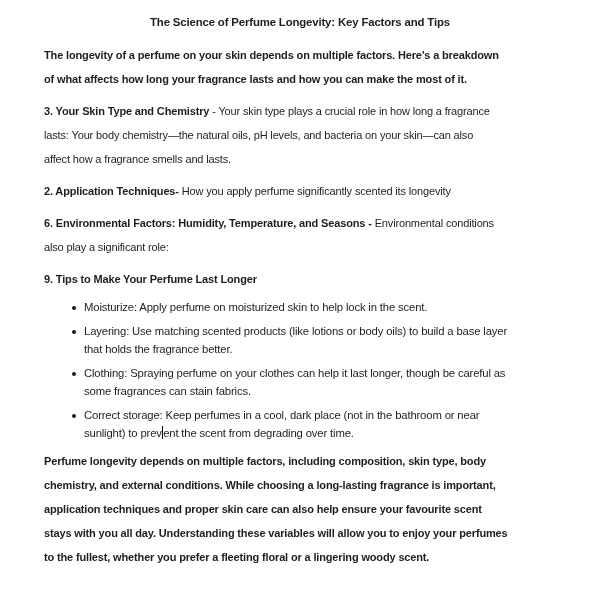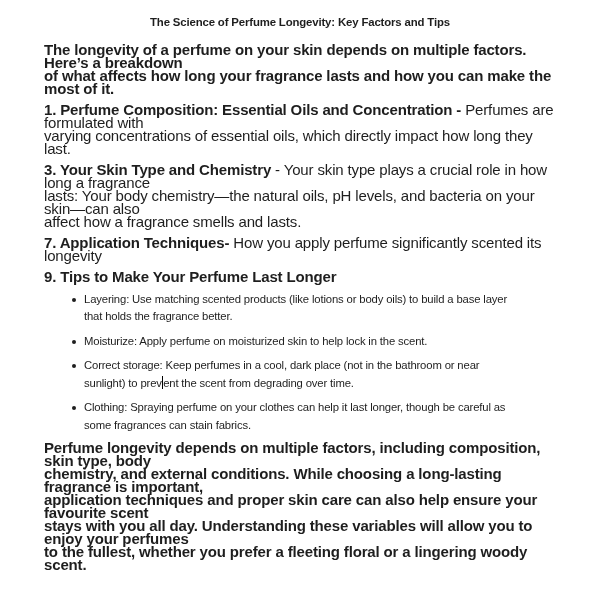--- a/index.html
+++ b/index.html
@@ -23,22 +23,22 @@
     margin: 0 0 11px 0;
     font-size: 11.4px;
     line-height: 17.5px;
     letter-spacing: -0.15px;
     font-weight: 700;
     text-align: center;
     white-space: pre-line;
   }
   .para {
     margin: 0 0 8px 0;
-    font-size: 15px;
-    line-height: 13px;
+    font-size: 11px;
+    line-height: 24px;
     letter-spacing: -0.15px;
     white-space: pre-line;
   }
   .para strong { font-weight: 700; }
   .bold { font-weight: 700; }
   .tips {
     list-style: none;
     margin: 0 0 1px 0;
     padding: 0;
   }
@@ -71,42 +71,42 @@
 </style>
 </head>
 <body>
 
 <div class="page">
   <h1 class="title">The Science of Perfume Longevity: Key Factors and Tips</h1>
 
   <p class="para bold">The longevity of a perfume on your skin depends on multiple factors. Here’s a breakdown
 of what affects how long your fragrance lasts and how you can make the most of it.</p>
 
-  <p class="para"><strong>1. Perfume Composition: Essential Oils and Concentration - </strong><span>Perfumes are formulated with
-varying concentrations of essential oils, which directly impact how long they last.</span></p>
 
 
   <p class="para"><strong>3. Your Skin Type and Chemistry</strong><span> - Your skin type plays a crucial role in how long a fragrance
 lasts: Your body chemistry—the natural oils, pH levels, and bacteria on your skin—can also
 affect how a fragrance smells and lasts.</span></p>
 
 
-  <p class="para"><strong>7. Application Techniques-</strong><span> How you apply perfume significantly scented its longevity</span></p>
+  <p class="para"><strong>2. Application Techniques-</strong><span> How you apply perfume significantly scented its longevity</span></p>
 
+  <p class="para"><strong>6. Environmental Factors: Humidity, Temperature, and Seasons - </strong><span>Environmental conditions
+also play a significant role:</span></p>
 
   <p class="para"><strong>9. Tips to Make Your Perfume Last Longer</strong></p>
 
   <ul class="tips">
+    <li class="tip"><span class="dot"></span><span class="tip-text">Moisturize: Apply perfume on moisturized skin to help lock in the scent.</span></li>
     <li class="tip"><span class="dot"></span><span class="tip-text">Layering: Use matching scented products (like lotions or body oils) to build a base layer
 that holds the fragrance better.</span></li>
-    <li class="tip"><span class="dot"></span><span class="tip-text">Moisturize: Apply perfume on moisturized skin to help lock in the scent.</span></li>
+    <li class="tip"><span class="dot"></span><span class="tip-text">Clothing: Spraying perfume on your clothes can help it last longer, though be careful as
+some fragrances can stain fabrics.</span></li>
     <li class="tip"><span class="dot"></span><span class="tip-text"><span>Correct storage: Keep perfumes in a cool, dark place (not in the bathroom or near
 sunlight) to prev</span><span class="caret"></span><span>ent the scent from degrading over time.</span></span></li>
-    <li class="tip"><span class="dot"></span><span class="tip-text">Clothing: Spraying perfume on your clothes can help it last longer, though be careful as
-some fragrances can stain fabrics.</span></li>
   </ul>
 
   <p class="para bold closing">Perfume longevity depends on multiple factors, including composition, skin type, body
 chemistry, and external conditions. While choosing a long-lasting fragrance is important,
 application techniques and proper skin care can also help ensure your favourite scent
 stays with you all day. Understanding these variables will allow you to enjoy your perfumes
 to the fullest, whether you prefer a fleeting floral or a lingering woody scent.</p>
 </div>
 
 </body></html>

